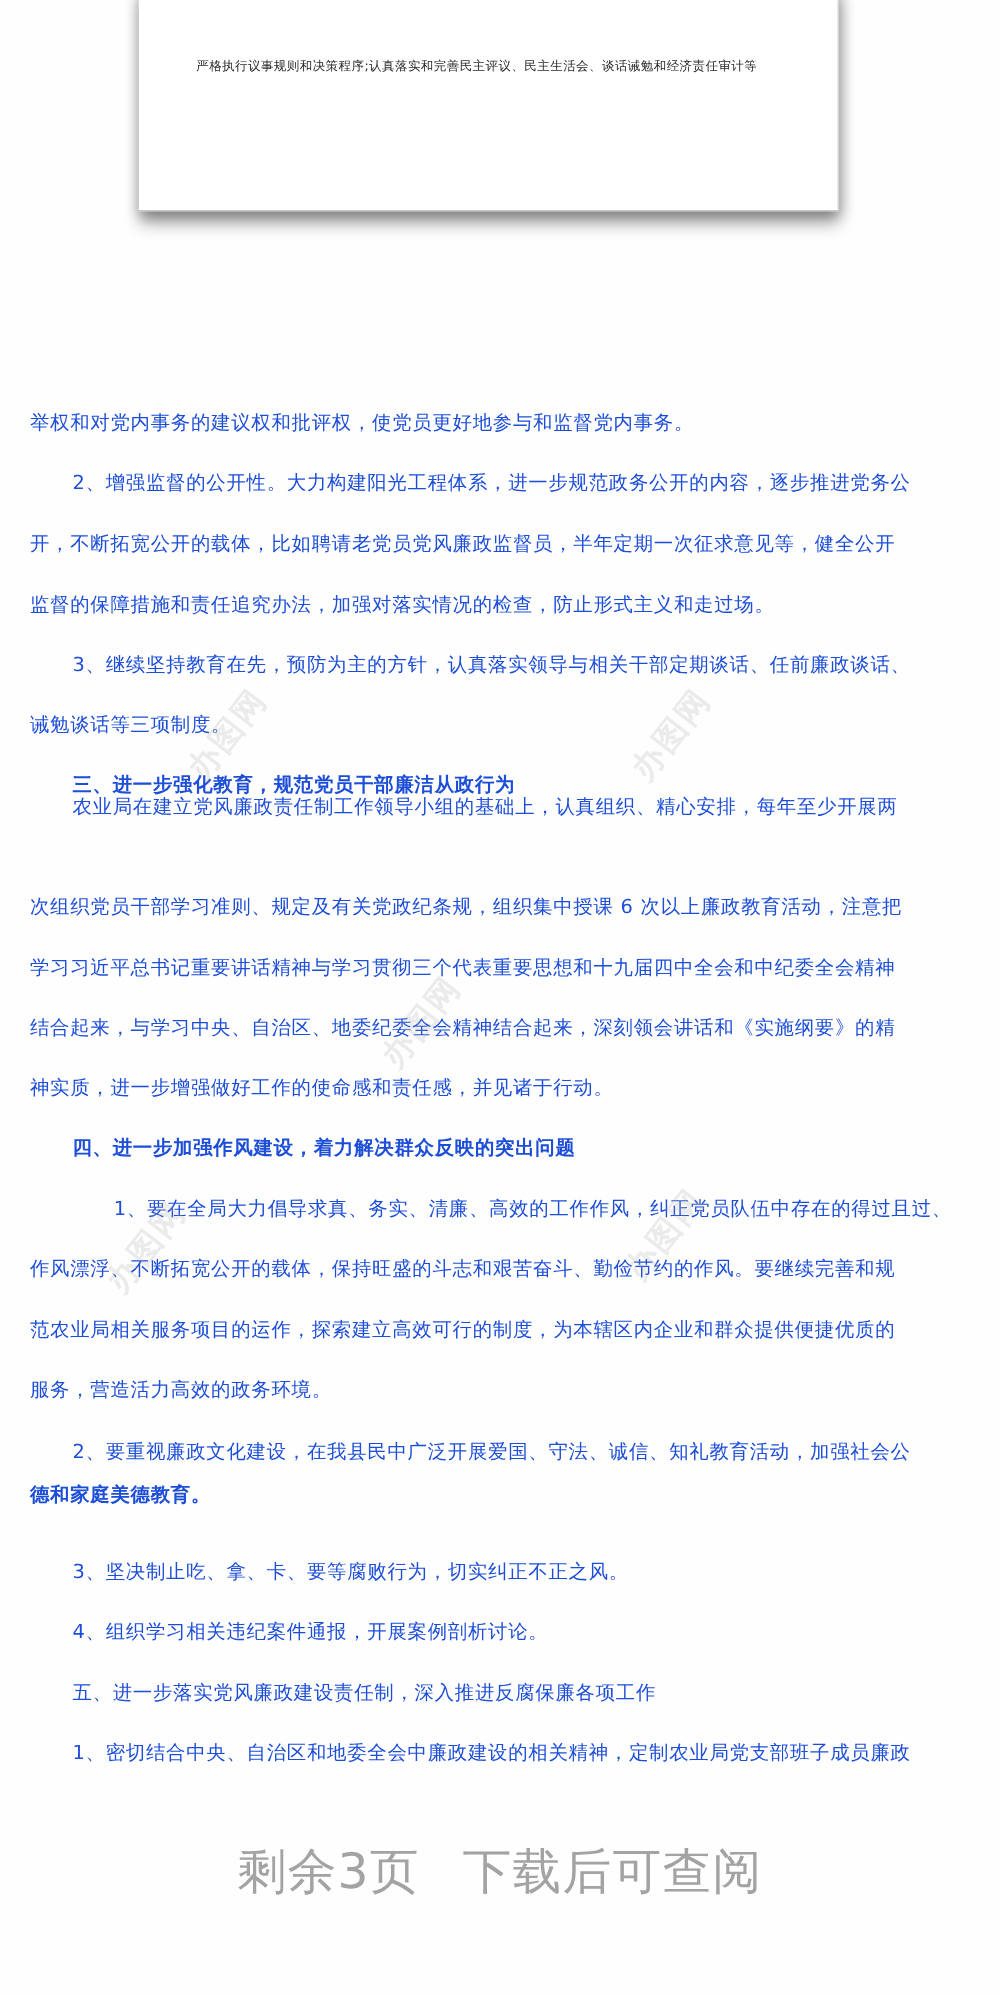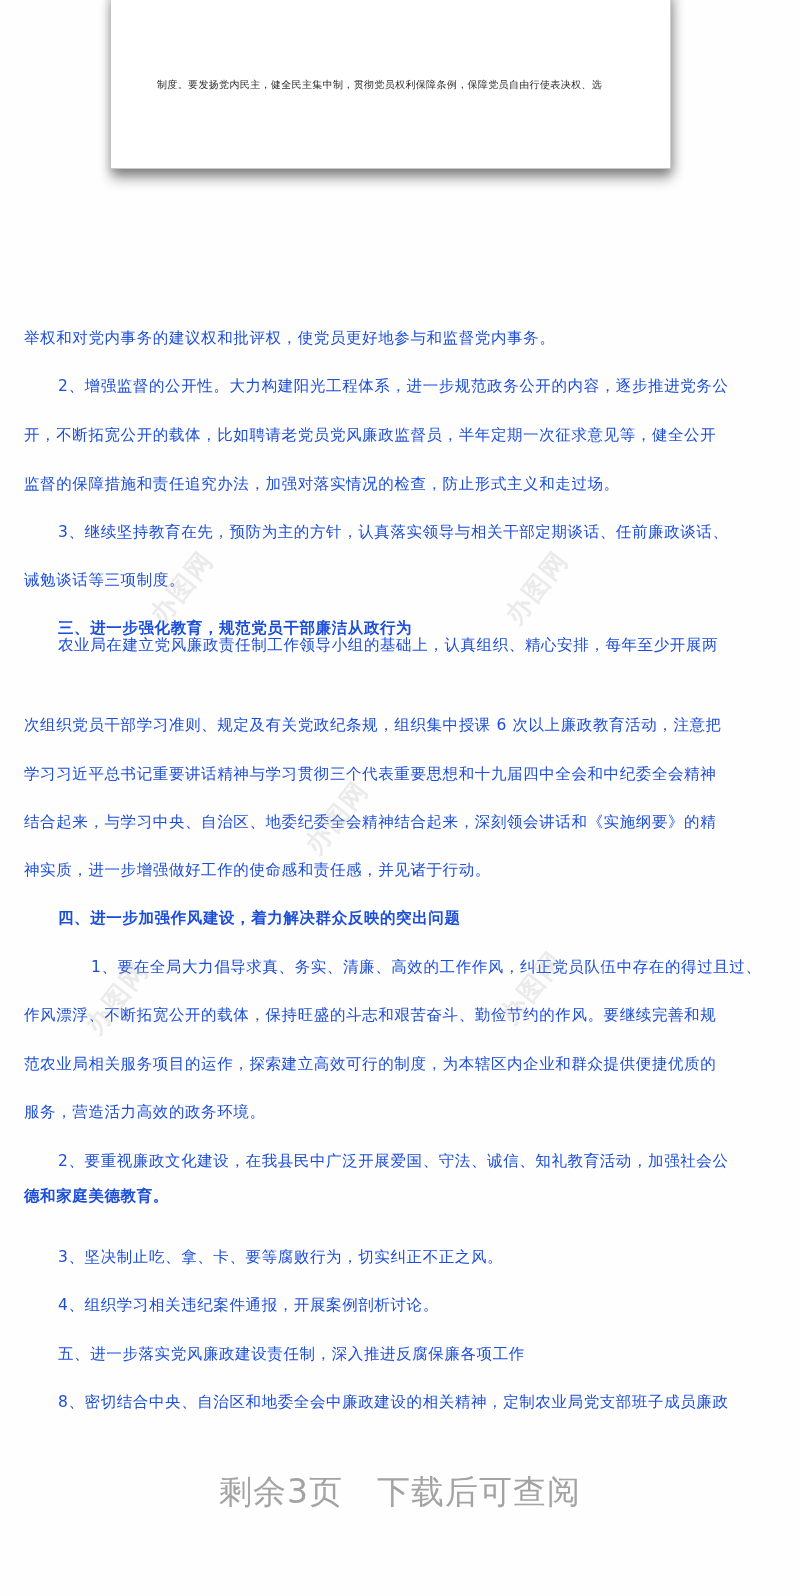--- a/index.html
+++ b/index.html
@@ -66,32 +66,32 @@
     font-weight: bold;
     letter-spacing: 2px;
   }
 
   .remaining-banner {
     position: absolute;
     left: 0;
     width: 800px;
     top: 1470px;
     text-align: center;
-    font-size: 33px;
+    font-size: 39px;
     color: #a3a3a3;
     letter-spacing: 1px;
   }
   .remaining-banner span { display: inline-block; }
   .remaining-banner .gap { width: 34px; }
 </style>
 </head>
 <body>
 
 <div class="preview-card">
-  <div class="card-line" style="top:89px;">制度。要发扬党内民主，健全民主集中制，贯彻党员权利保障条例，保障党员自由行使表决权、选</div>
+  <div class="card-line" style="top:58px;">严格执行议事规则和决策程序;认真落实和完善民主评议、民主生活会、谈话诫勉和经济责任审计等</div>
 </div>
 
 <div class="doc">
   <div class="line" style="top:328px;">举权和对党内事务的建议权和批评权，使党员更好地参与和监督党内事务。</div>
   <div class="line indent" style="top:376px;">2、增强监督的公开性。大力构建阳光工程体系，进一步规范政务公开的内容，逐步推进党务公</div>
   <div class="line" style="top:425px;">开，不断拓宽公开的载体，比如聘请老党员党风廉政监督员，半年定期一次征求意见等，健全公开</div>
   <div class="line" style="top:474px;">监督的保障措施和责任追究办法，加强对落实情况的检查，防止形式主义和走过场。</div>
   <div class="line indent" style="top:522px;">3、继续坚持教育在先，预防为主的方针，认真落实领导与相关干部定期谈话、任前廉政谈话、</div>
   <div class="line" style="top:570px;">诫勉谈话等三项制度。</div>
   <div class="line indent bold" style="top:618px;">三、进一步强化教育，规范党员干部廉洁从政行为</div>
@@ -103,21 +103,21 @@
   <div class="line indent bold" style="top:908px;">四、进一步加强作风建设，着力解决群众反映的突出问题</div>
   <div class="line indent" style="top:957px;margin-left:33px;">1、要在全局大力倡导求真、务实、清廉、高效的工作作风，纠正党员队伍中存在的得过且过、</div>
   <div class="line" style="top:1005px;">作风漂浮、不断拓宽公开的载体，保持旺盛的斗志和艰苦奋斗、勤俭节约的作风。要继续完善和规</div>
   <div class="line" style="top:1054px;">范农业局相关服务项目的运作，探索建立高效可行的制度，为本辖区内企业和群众提供便捷优质的</div>
   <div class="line" style="top:1102px;">服务，营造活力高效的政务环境。</div>
   <div class="line indent" style="top:1151px;">2、要重视廉政文化建设，在我县民中广泛开展爱国、守法、诚信、知礼教育活动，加强社会公</div>
   <div class="line" style="top:1186px;font-weight:bold;">德和家庭美德教育。</div>
   <div class="line indent" style="top:1247px;">3、坚决制止吃、拿、卡、要等腐败行为，切实纠正不正之风。</div>
   <div class="line indent" style="top:1295px;">4、组织学习相关违纪案件通报，开展案例剖析讨论。</div>
   <div class="line indent" style="top:1344px;">五、进一步落实党风廉政建设责任制，深入推进反腐保廉各项工作</div>
-  <div class="line indent" style="top:1392px;">8、密切结合中央、自治区和地委全会中廉政建设的相关精神，定制农业局党支部班子成员廉政</div>
+  <div class="line indent" style="top:1392px;">1、密切结合中央、自治区和地委全会中廉政建设的相关精神，定制农业局党支部班子成员廉政</div>
 </div>
 
 <div class="watermark" style="left:140px; top:570px;">办图网</div>
 <div class="watermark" style="left:495px; top:570px;">办图网</div>
 <div class="watermark" style="left:295px; top:800px;">办图网</div>
 <div class="watermark" style="left:75px; top:980px;">办图网</div>
 <div class="watermark" style="left:490px; top:970px;">办图网</div>
 
 <div class="remaining-banner">
   <span>剩余3页</span><span class="gap"></span><span>下载后可查阅</span>

